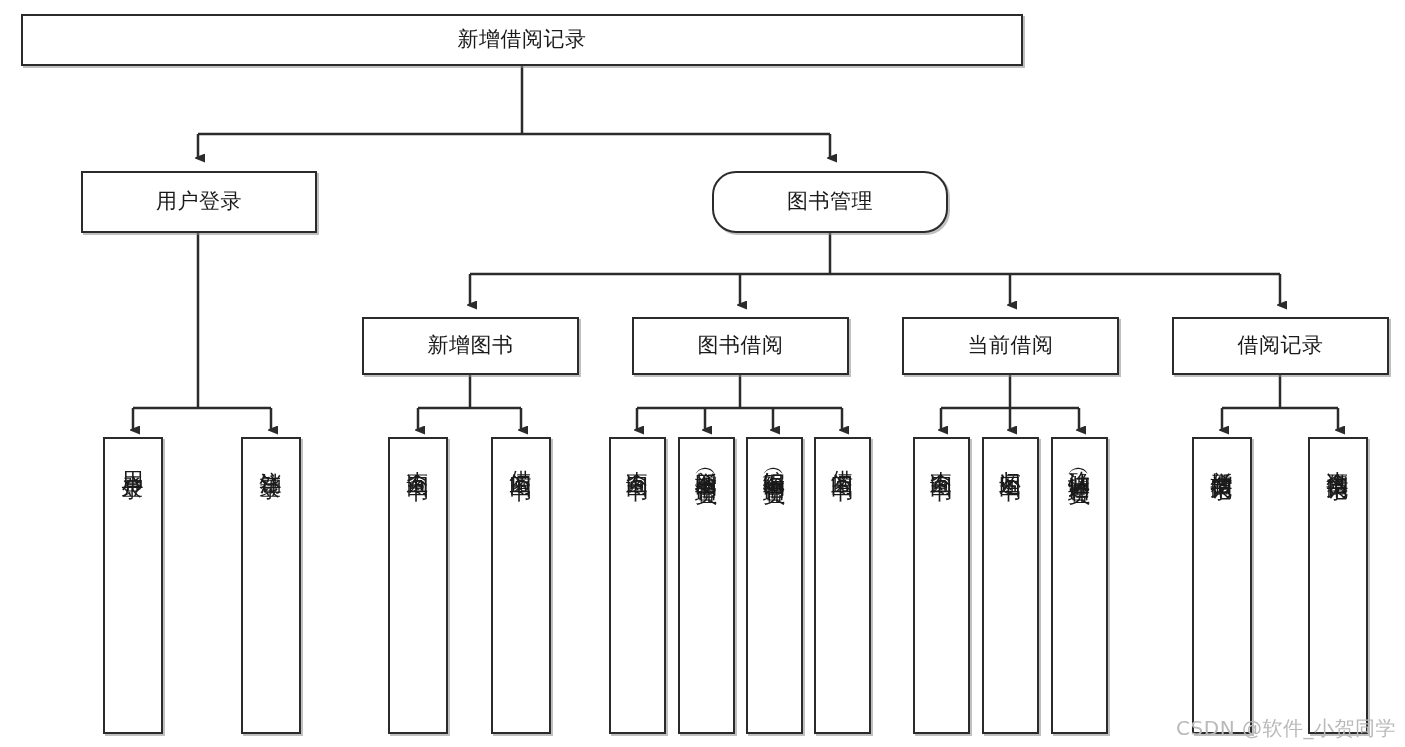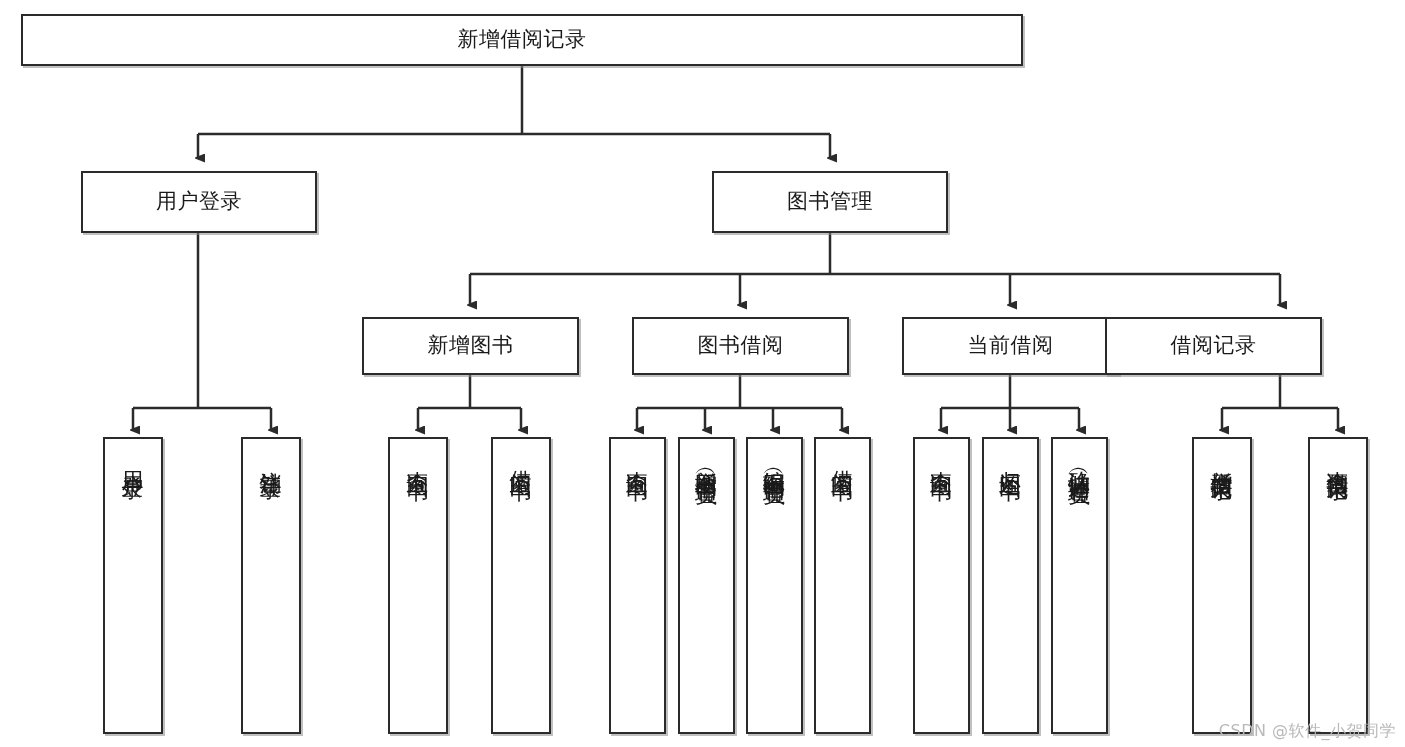--- a/index.html
+++ b/index.html
@@ -56,21 +56,21 @@
     letter-spacing: 3px;
     white-space: nowrap;
   }
   .node.vert.tall-text .label {
     letter-spacing: 2px;
   }
   .watermark {
     position: absolute;
     right: 9px;
     bottom: 5px;
-    font-size: 16px;
+    font-size: 20px;
     color: #b9b9b9;
     letter-spacing: 0.5px;
     white-space: nowrap;
     font-family: "DejaVu Sans", "Liberation Sans", sans-serif;
   }
 </style>
 </head>
 <body>
 
 <div id="canvas">
@@ -125,34 +125,34 @@
     </g>
   </svg>
 
   <div class="node horiz" style="left:21px; top:14px; width:1002px; height:52px;">
     <span class="label">新增借阅记录</span>
   </div>
 
   <div class="node horiz" style="left:81px; top:171px; width:236px; height:62px;">
     <span class="label">用户登录</span>
   </div>
-  <div class="node horiz" style="left:712px; top:171px; width:236px; height:62px;">
+  <div class="node horiz" style="left:712px; top:171px; width:236px; height:62px;border-radius:24px;">
     <span class="label">图书管理</span>
   </div>
 
   <div class="node horiz" style="left:362px; top:317px; width:217px; height:58px;">
     <span class="label">新增图书</span>
   </div>
   <div class="node horiz" style="left:902px; top:317px; width:217px; height:58px;">
     <span class="label">当前借阅</span>
   </div>
   <div class="node horiz" style="left:632px; top:317px; width:217px; height:58px;">
     <span class="label">图书借阅</span>
   </div>
-  <div class="node horiz" style="left:1105px; top:317px; width:217px; height:58px;">
+  <div class="node horiz" style="left:1172px; top:317px; width:217px; height:58px;">
     <span class="label">借阅记录</span>
   </div>
 
   <div class="node vert" style="left:103px; top:437px; width:60px; height:297px;">
     <span class="label">用户登录</span>
   </div>
   <div class="node vert" style="left:241px; top:437px; width:60px; height:297px;">
     <span class="label">注销登录</span>
   </div>
 

